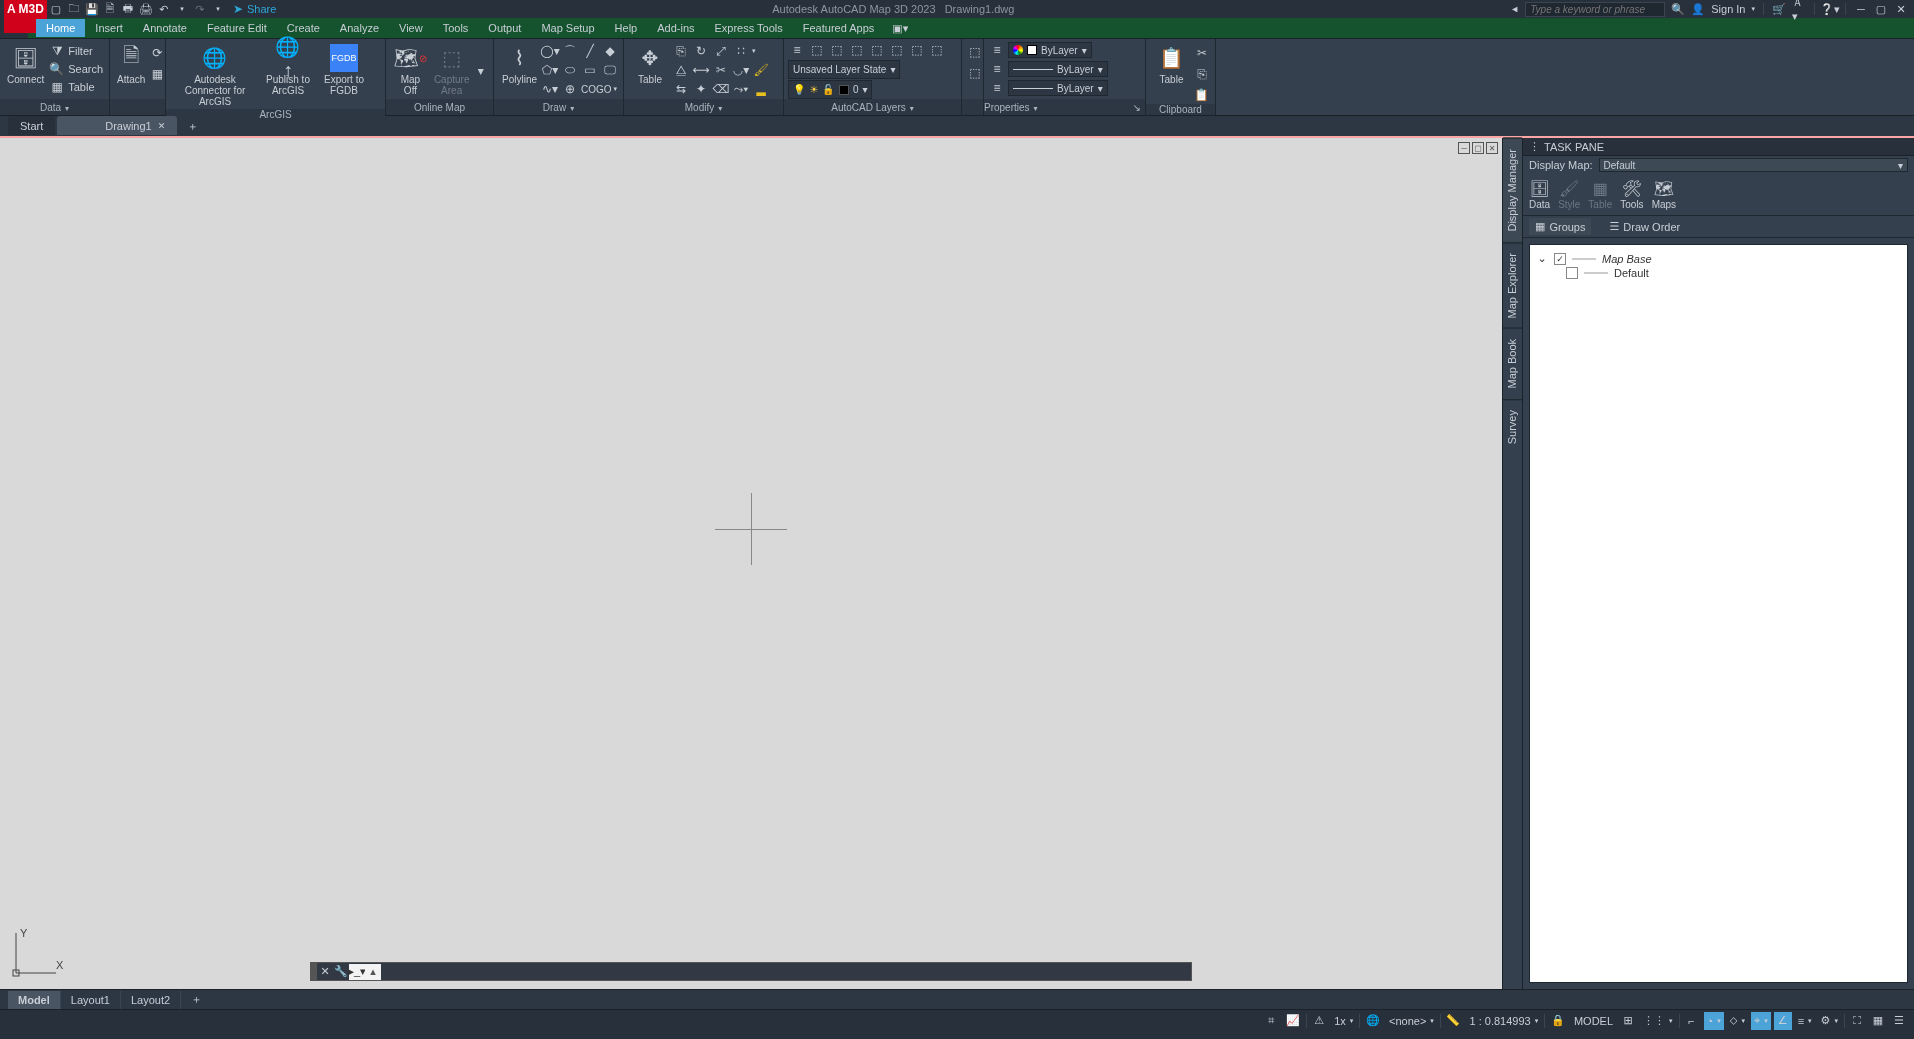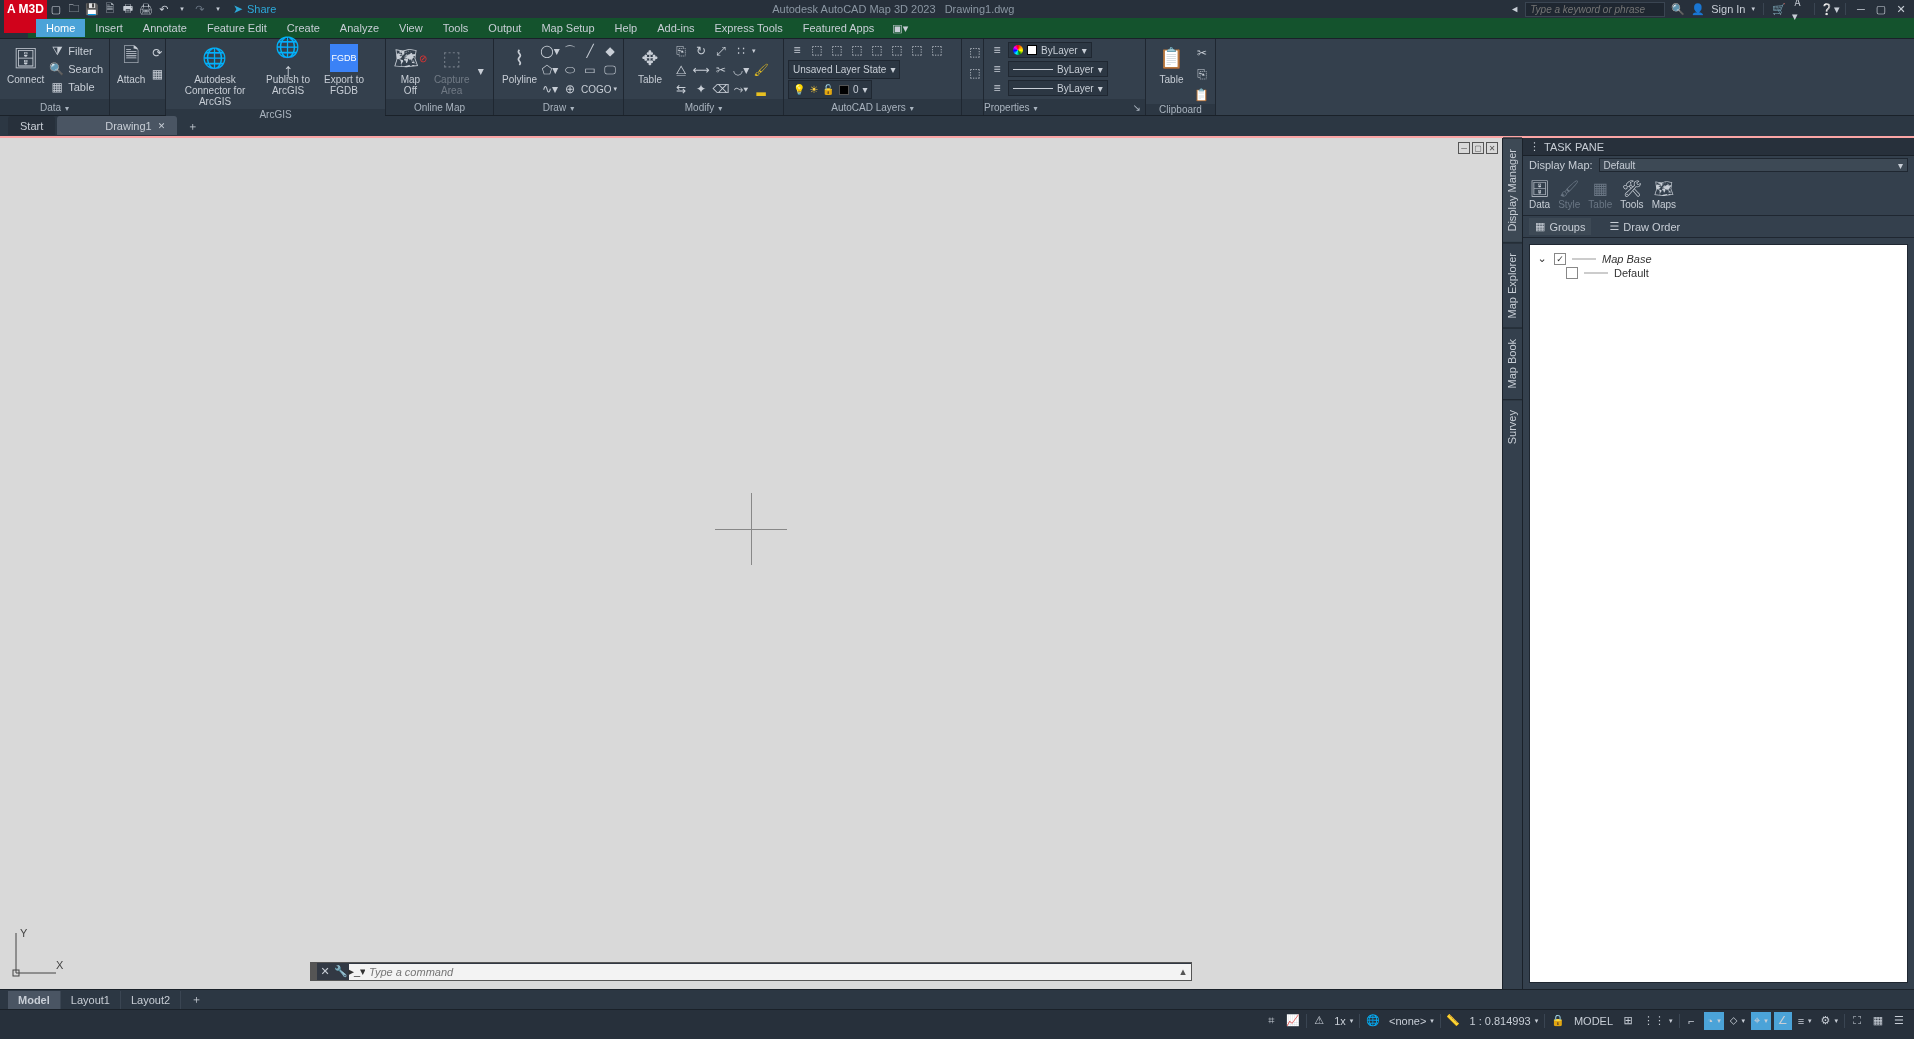--- a/index.html
+++ b/index.html
@@ -436,21 +436,20 @@
         <text x="12" y="12" font-size="11" fill="#444">Y</text>
         <text x="48" y="44" font-size="11" fill="#444">X</text>
         <rect x="5" y="45" width="6" height="6" fill="none" stroke="#444"></rect>
       </svg>
     </div>
     <div class="cmdline-wrap">
       <div class="cmdline-handle"></div>
       <span class="cmdline-btn">✕</span>
       <span class="cmdline-btn">🔧</span>
       <span class="cmdline-btn" style="background:#f3f3f3;color:#333">▸_▾</span>
-      <input class="cmdline-input" placeholder="Type a command" style="">
       <span class="cmdline-drop">▴</span>
     </div>
   </div>
 
   <div class="sidetabs">
     <div class="sidetab active">Display Manager</div>
     <div class="sidetab">Map Explorer</div>
     <div class="sidetab">Map Book</div>
     <div class="sidetab">Survey</div>
   </div>

